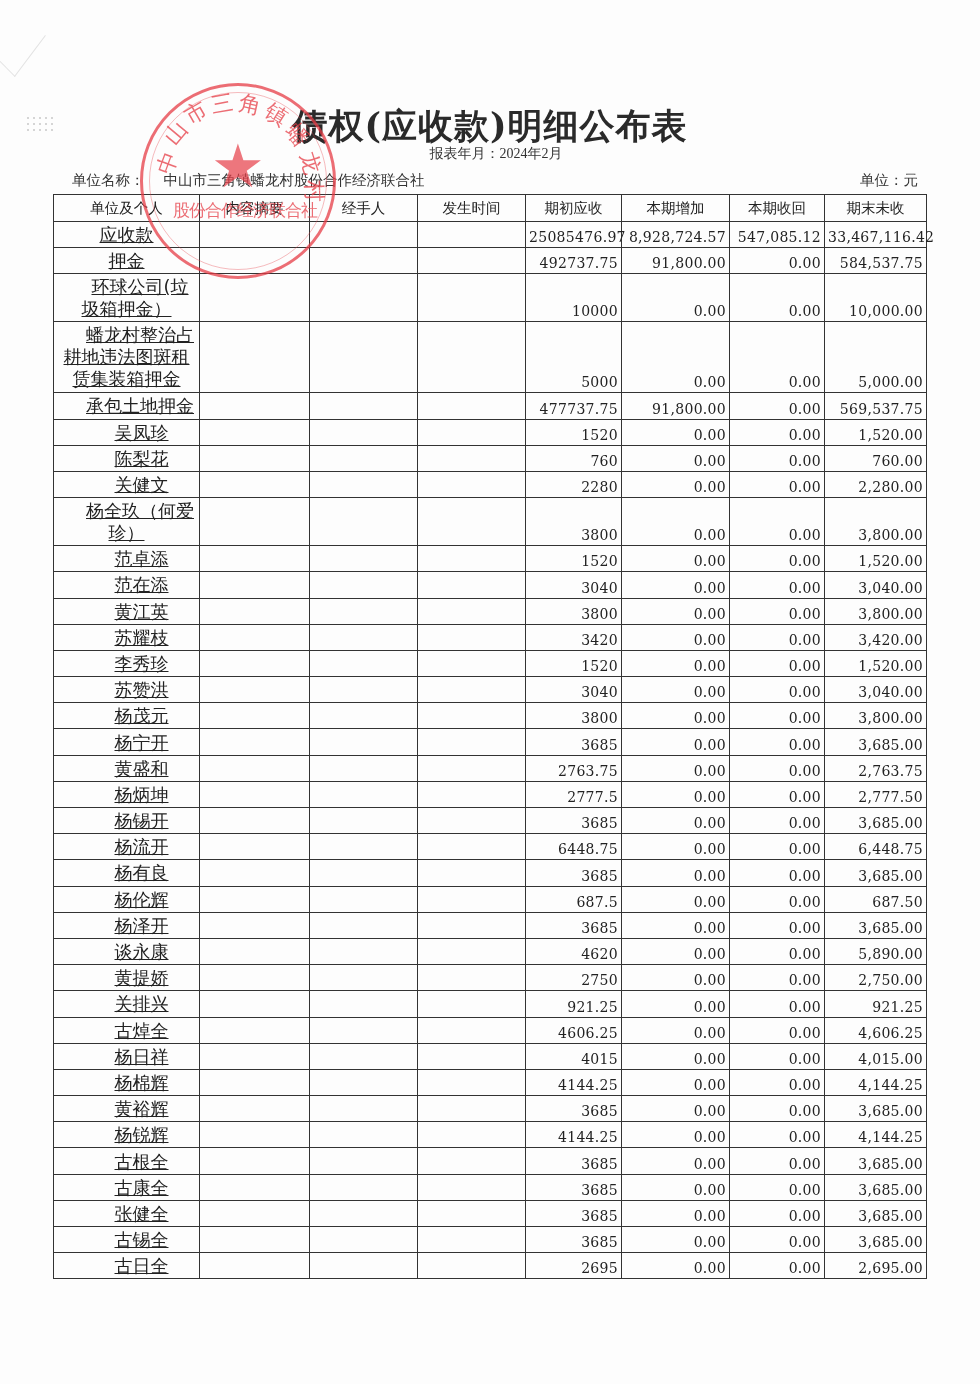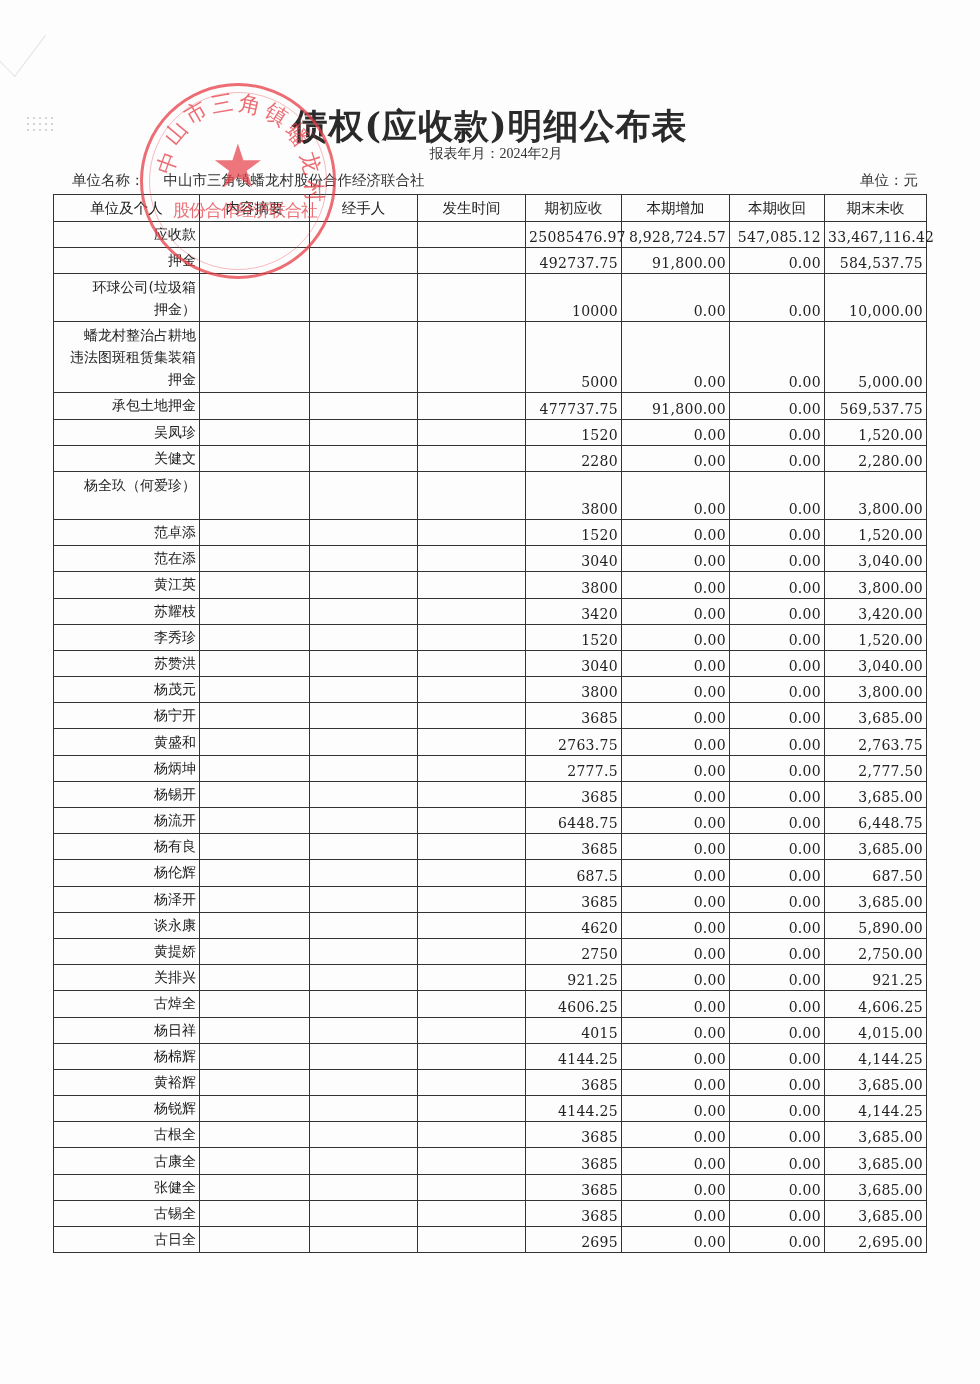--- a/index.html
+++ b/index.html
@@ -11,21 +11,21 @@
                  transform: rotate(45deg) skew(8deg); transform-origin: left top; opacity: 0.7; }
   .title { position: absolute; left: 0; width: 980px; top: 103px; text-align: center;
            font-size: 35px; font-weight: bold; letter-spacing: 1px; color: #2a2a2a; }
   .subtitle { position: absolute; left: 0; width: 980px; top: 145px; text-align: center;
               font-size: 14px; color: #333; padding-left: 12px; box-sizing: border-box; font-family: Liberation Serif, serif; }
   .unit-row { position: absolute; left: 72px; right: 62px; top: 171px; font-size: 14.5px; display: flex; justify-content: space-between; color: #333; }
   .unit-row .left span + span { margin-left: 19px; }
   table.ledger { position: absolute; left: 53px; top: 194px; width: 873px; border-collapse: collapse; table-layout: fixed; font-size: 14.5px; }
   table.ledger td, table.ledger th { border: 1.5px solid #333; padding: 0 3px; height: 25.2px; line-height: 19px; }
   table.ledger th { font-weight: normal; text-align: center; height: 26px; }
-  td.name { text-align: right; font-family: "DejaVu Sans", "Liberation Sans", sans-serif; font-size: 14px; vertical-align: middle; }
+  td.name { text-align: center; font-family: "DejaVu Sans", "Liberation Sans", sans-serif; font-size: 18px; vertical-align: middle; text-decoration: underline; }
   td.name.indent { padding-left: 30px; }
   td.name.wrap { padding-left: 3px; text-indent: 27px; line-height: 22px; vertical-align: top; padding-top: 2px; }
   td.num { text-align: right; vertical-align: bottom; padding-bottom: 2px; font-size: 14px; letter-spacing: 0.3px; }
   tr.tall td { height: 45px; }
   tr.taller td { height: 68px; }
   .stamp { position: absolute; left: 140px; top: 83px; width: 190px; height: 190px; border-radius: 50%;
            border: 3px solid rgba(230,60,70,0.75); pointer-events: none; }
   .stamp .star { position: absolute; left: 68px; top: 50px; font-size: 60px; color: rgba(230,60,70,0.7); line-height: 1; }
   .stamp .arc { position: absolute; color: rgba(230,60,70,0.75); font-size: 22px; font-family: "DejaVu Serif", serif; }
   .stamp .bottom { position: absolute; left: 30px; top: 113px; color: rgba(230,60,70,0.75); font-size: 17px; letter-spacing: -1px; white-space: nowrap; }
@@ -130,20 +130,30 @@
           <td class="name indent" style="padding-left: 33px;">吴凤珍</td>
           <td class="txt"></td>
           <td class="txt"></td>
           <td class="txt"></td>
           <td class="num">1520</td>
           <td class="num">0.00</td>
           <td class="num">0.00</td>
           <td class="num">1,520.00</td>
         </tr>
         <tr>
+          <td class="name indent" style="padding-left: 33px;">陈梨花</td>
+          <td class="txt"></td>
+          <td class="txt"></td>
+          <td class="txt"></td>
+          <td class="num">760</td>
+          <td class="num">0.00</td>
+          <td class="num">0.00</td>
+          <td class="num">760.00</td>
+        </tr>
+        <tr>
           <td class="name indent" style="padding-left: 33px;">关健文</td>
           <td class="txt"></td>
           <td class="txt"></td>
           <td class="txt"></td>
           <td class="num">2280</td>
           <td class="num">0.00</td>
           <td class="num">0.00</td>
           <td class="num">2,280.00</td>
         </tr>
         <tr class="tall">

